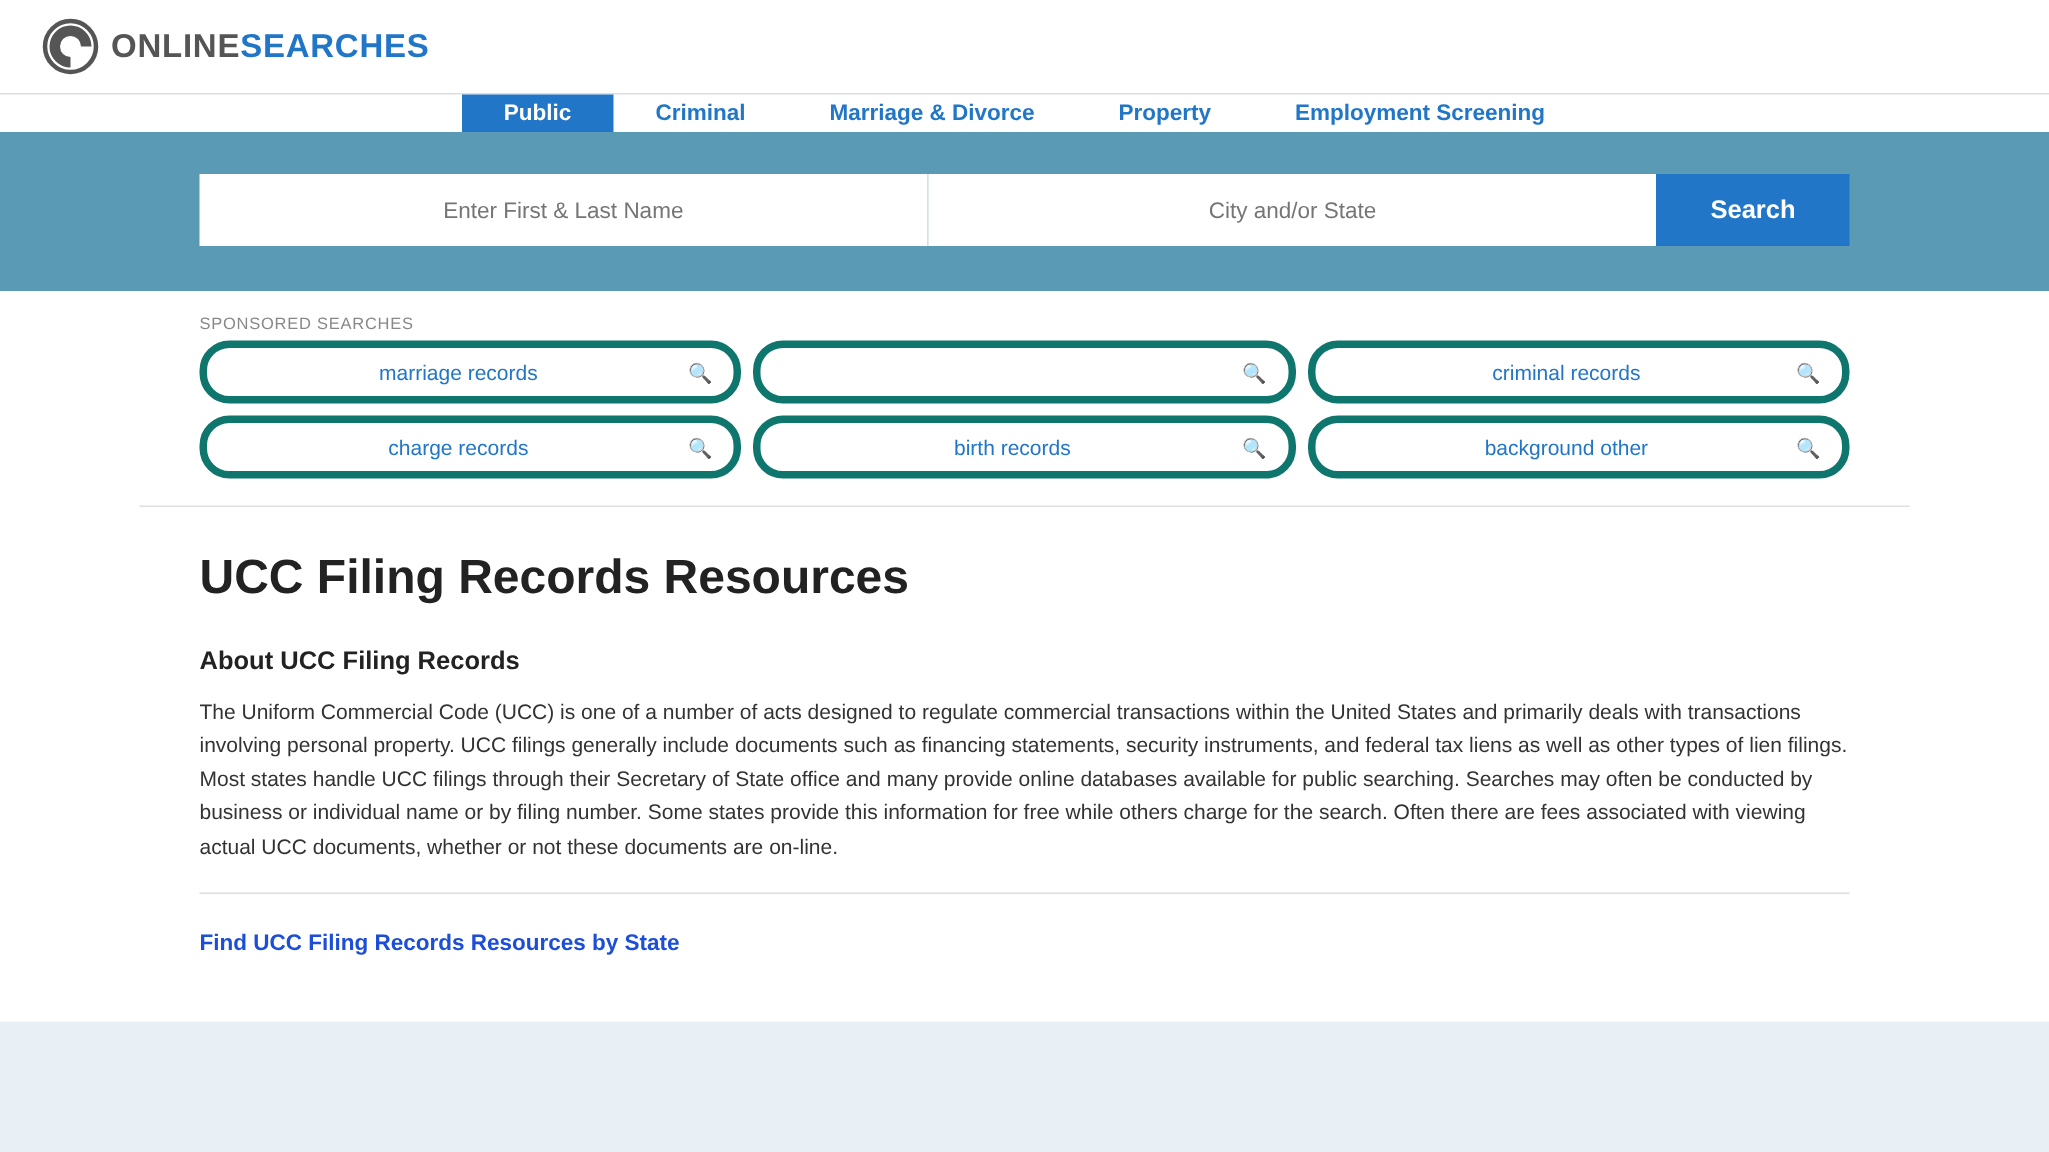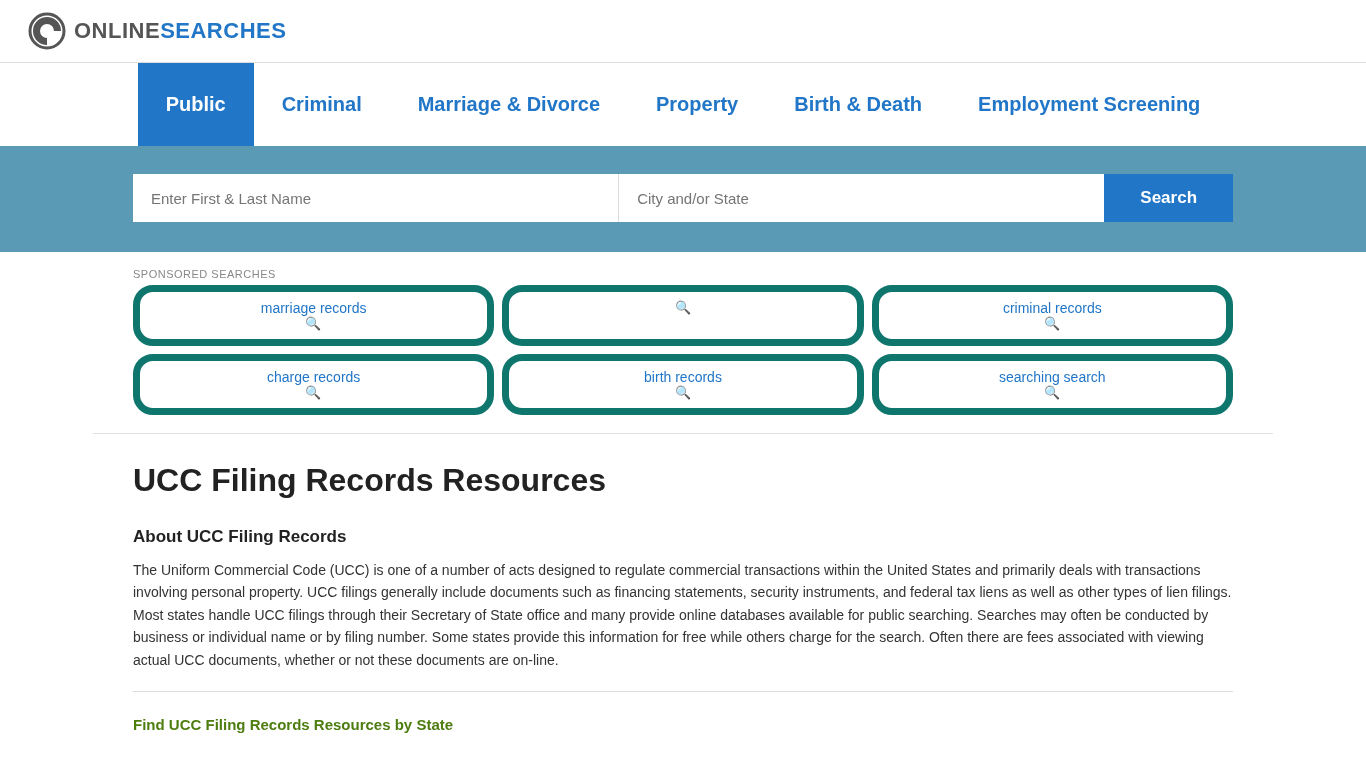--- a/index.html
+++ b/index.html
@@ -38,22 +38,22 @@
     }
     
     .nav {
       background: #fff;
       border-top: 1px solid #ddd;
       display: flex;
       justify-content: center;
       gap: 0;
     }
     .nav-item {
-      padding: 30px 28px;
-      font-size: 20px;
+      padding: 4px 28px;
+      font-size: 15px;
       font-weight: 600;
       color: #2176c7;
       cursor: pointer;
       text-decoration: none;
       border: none;
       background: none;
     }
     .nav-item.active {
       background: #2176c7;
       color: #fff;
@@ -77,20 +77,21 @@
       margin: 0 auto;
     }
     .search-input {
       flex: 1;
       padding: 14px 18px;
       font-size: 15px;
       border: none;
       outline: none;
       color: #999;
       background: #fff;
+      text-align: center;
     }
     .search-input:first-child {
       border-right: 1px solid #ddd;
     }
     .search-btn {
       background: #2176c7;
       color: #fff;
       font-size: 17px;
       font-weight: bold;
       border: none;
@@ -111,27 +112,26 @@
       margin-bottom: 5px;
     }
     .sponsored-grid {
       display: grid;
       grid-template-columns: repeat(3, 1fr);
       gap: 8px;
     }
     .sponsored-item {
       display: flex;
       align-items: center;
-      justify-content: flex-start;
-      border: 7px solid #0f766e;
+      justify-content: flex-end;
+      border: 5px solid #0f766e;
       border-radius: 20px;
       padding: 8px 14px;
       cursor: pointer;
       text-decoration: none;
-      flex-direction: column;
     }
     .sponsored-item-text {
       color: #2176c7;
       font-size: 14px;
       flex: 1;
       text-align: center;
     }
     .sponsored-item-icon {
       color: #666;
       font-size: 13px;
@@ -156,21 +156,21 @@
       margin-bottom: 20px;
     }
     hr.divider {
       border: none;
       border-top: 1px solid #ddd;
       margin: 10px 0 14px;
     }
     .find-by-state {
       font-size: 15px;
       font-weight: bold;
-      color: #4d7c0f;
+      color: #1d4ed8;
       padding: 10px 0 4px;
     }
     
     .outer {
       min-height: 768px;
       background: #e8f0f5;
     }
     .header-area {
       background: #fff;
     }
@@ -193,21 +193,20 @@
           <span class="online">ONLINE</span><span class="searches">SEARCHES</span>
         </span>
       </div>
     </div>
 
     <nav class="nav">
       <a class="nav-item active">Public</a>
       <a class="nav-item">Criminal</a>
       <a class="nav-item">Marriage &amp; Divorce</a>
       <a class="nav-item">Property</a>
-      <a class="nav-item">Birth &amp; Death</a>
       <a class="nav-item">Employment Screening</a>
     </nav>
   </div>
 
   <div class="search-band">
     <div class="search-row">
       <input class="search-input" type="text" placeholder="Enter First &amp; Last Name" style="">
       <input class="search-input" type="text" placeholder="City and/or State" style="">
       <button class="search-btn">Search</button>
     </div>
@@ -230,21 +229,21 @@
         </a>
         <a class="sponsored-item">
           <span class="sponsored-item-text">charge records</span>
           <span class="sponsored-item-icon">🔍</span>
         </a>
         <a class="sponsored-item">
           <span class="sponsored-item-text">birth records</span>
           <span class="sponsored-item-icon">🔍</span>
         </a>
         <a class="sponsored-item">
-          <span class="sponsored-item-text">searching search</span>
+          <span class="sponsored-item-text">background other</span>
           <span class="sponsored-item-icon">🔍</span>
         </a>
       </div>
     </div>
 
     <div style="max-width:1180px; margin:0 auto; padding: 0 40px 40px;">
       <h1 class="page-title">UCC Filing Records Resources</h1>
       <h2 class="section-subtitle">About UCC Filing Records</h2>
       <p class="section-body">The Uniform Commercial Code (UCC) is one of a number of acts designed to regulate commercial transactions within the United States and primarily deals with transactions involving personal property. UCC filings generally include documents such as financing statements, security instruments, and federal tax liens as well as other types of lien filings. Most states handle UCC filings through their Secretary of State office and many provide online databases available for public searching. Searches may often be conducted by business or individual name or by filing number. Some states provide this information for free while others charge for the search. Often there are fees associated with viewing actual UCC documents, whether or not these documents are on-line.</p>
       <hr class="divider">

